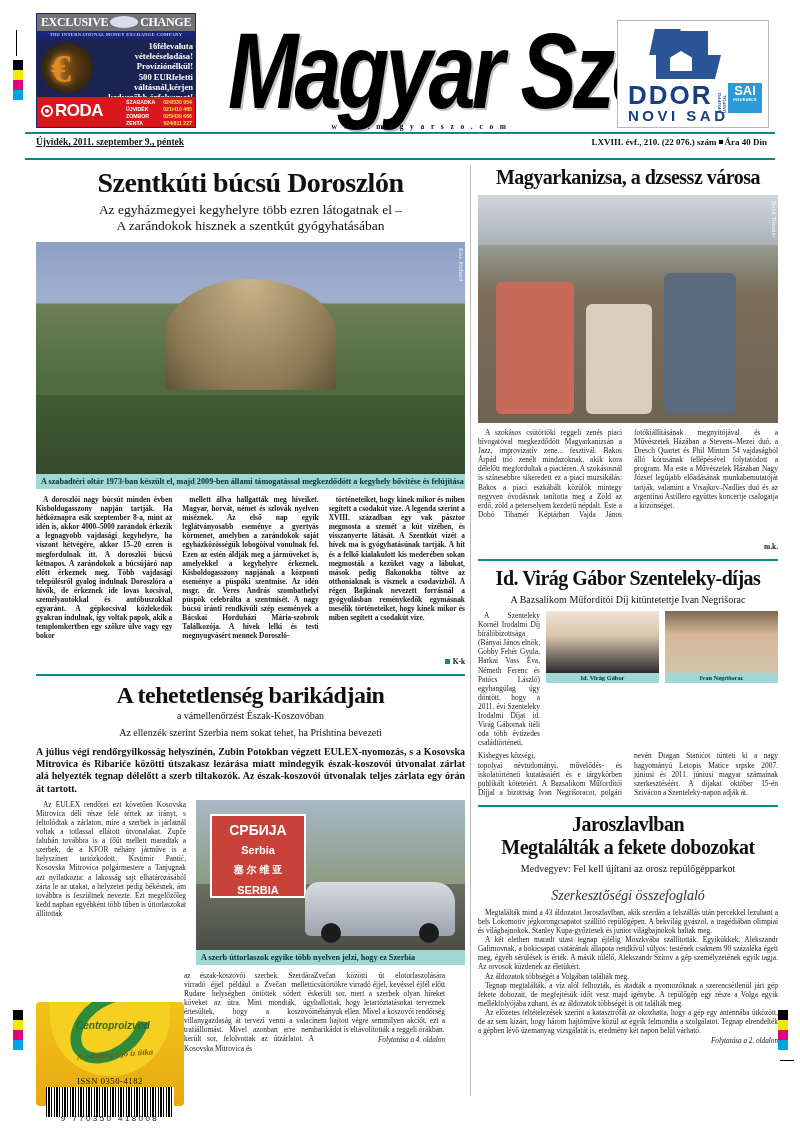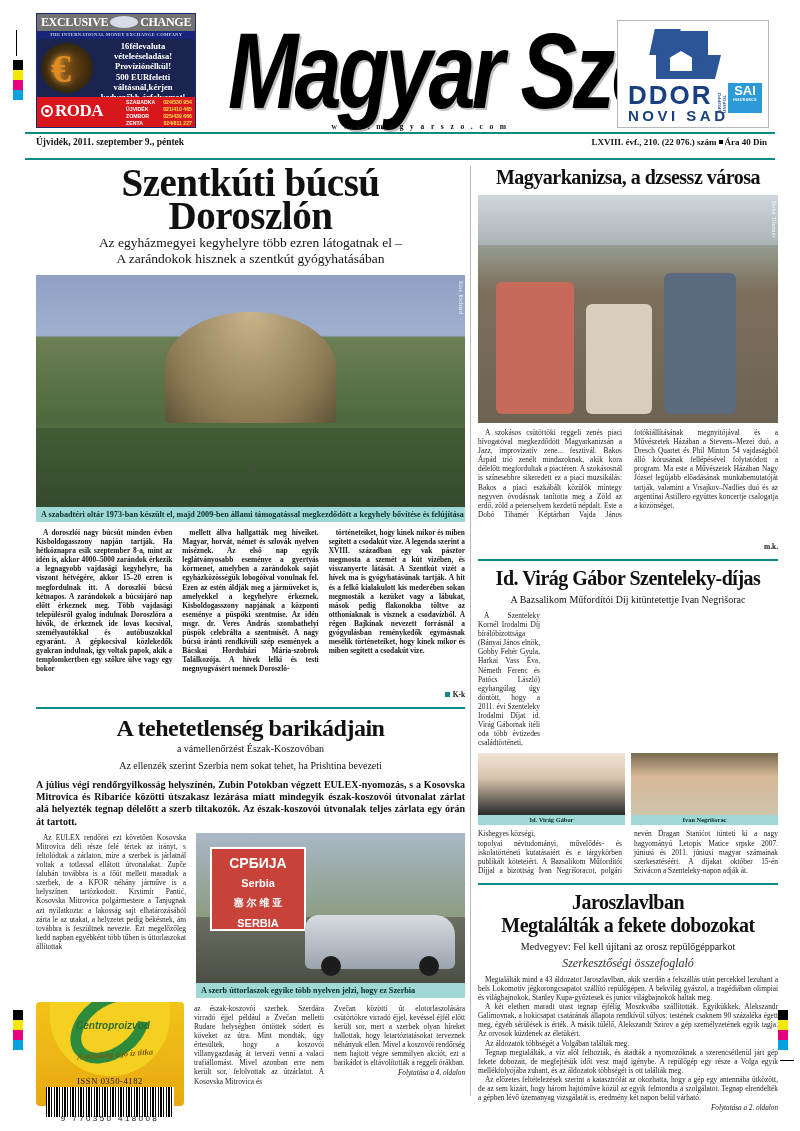--- a/index.html
+++ b/index.html
@@ -54,25 +54,25 @@
   .ad-ex-euro:after{
     content:"€"; position:absolute; left:10px; top:2px; font-size:40px;
     color:#e08a20; font-weight:bold; font-family:"Liberation Serif",serif;
     text-shadow:0 0 6px #ffb04a;
   }
   .ad-ex-lines {
     position:absolute; left:56px; top:2px; right:2px;
     font-family:"Liberation Serif", serif; font-weight:bold; color:#fff;
     font-size:8.6px; line-height:10.2px;
   }
-  .ad-ex-lines div { display:flex; justify-content:center; white-space:nowrap; }
+  .ad-ex-lines div { display:flex; justify-content:flex-end; white-space:nowrap; }
   .ad-ex-bot { height:32px; background:#d8161b; position:relative; }
   .ad-ex-roda {
     position:absolute; left:4px; top:4px; color:#fff; font-weight:bold;
-    font-size:17px; font-family:Liberation Serif, serif; letter-spacing:-.5px;
+    font-size:17px; font-family:Liberation Sans, sans-serif; letter-spacing:-.5px;
   }
   .ad-ex-roda .ring {
     display:inline-block; width:12px; height:12px; border:2px solid #fff;
     border-radius:50%; vertical-align:-1px; margin-right:2px; position:relative;
   }
   .ad-ex-roda .ring:after{
     content:""; position:absolute; left:2px; top:2px; width:4px; height:4px;
     background:#fff; border-radius:50%;
   }
   .ad-ex-phones {
@@ -141,21 +141,21 @@
     color:#2b5596; font-family:"Liberation Sans", sans-serif; font-size:4.4px;
     writing-mode:vertical-rl; transform:rotate(180deg); font-weight:bold;
     letter-spacing:.3px;
   }
 
   .rule-thick { position:absolute; background:#0f8a84; }
 
   .dateline-row { position:absolute; left:0; top:126px; width:750px; height:22px; }
   .dateline {
     position:absolute; left:11px; top:3px; font-size:9.5px; font-weight:bold;
-    font-family:"Liberation Serif", serif; white-space:nowrap;
+    font-family:"Liberation Serif", serif; white-space:nowrap;text-decoration:underline;
   }
   .kozeleti {
     position:absolute; left:190px; top:0; width:320px; height:22px;
     background:#0f8a84; color:#fff; text-align:center; line-height:22px;
     font-family:"Liberation Serif", serif; font-weight:bold;
     font-size:13px; letter-spacing:3.6px;
   }
   .issue {
     position:absolute; right:8px; top:3px; font-size:9px; font-weight:bold;
     font-family:"Liberation Serif", serif; white-space:nowrap;
@@ -164,29 +164,29 @@
 
   
   .col-left  { position:absolute; left:36px;  top:166px; width:429px; }
   .col-right { position:absolute; left:478px; top:166px; width:300px; }
   .vdiv { position:absolute; left:470px; top:166px; width:1px; height:930px; background:#b9b9b9; }
 
   h1.hl {
     margin:0; font-family:"Liberation Serif", serif; font-weight:bold;
     text-align:center; letter-spacing:-.5px; color:#111;
   }
-  .hl-main { font-size:39px; line-height:33px; }
+  .hl-main { font-size:28px; line-height:33px; }
   .hl-mid  { font-size:24px; line-height:27px; }
   .hl-r    { font-size:20px; line-height:23px; }
   .sub {
     margin:3px 0 0; text-align:center; font-family:"Liberation Serif", serif;
     font-size:13.5px; line-height:16px; color:#111;
   }
   .sub-sm { font-size:10px; line-height:14px; }
-  .kicker-it { text-align:center; font-style:italic; font-size:12px; margin-top:2px; color:#333; }
+  .kicker-it { text-align:center; font-style:italic; font-size:14px; margin-top:12px; color:#333; }
 
   .photo { width:100%; background:#6a7f5a; position:relative; overflow:hidden; }
   .photo .credit {
     position:absolute; right:1px; top:6px; font-size:5.5px; color:#fff;
     writing-mode:vertical-rl; letter-spacing:.4px; opacity:.9;
   }
   .cap-bar {
     background:#9fd8d4; color:#0a2f2d; font-family:"Liberation Serif", serif;
     font-weight:bold; font-size:8.2px; line-height:13px; padding:1px 5px;
     white-space:nowrap; overflow:hidden; text-align:center;
@@ -442,21 +442,21 @@
             <div style="font-size:10px;">塞 尔 维 亚</div>
             <div style="font-size:11px;">SERBIA</div>
           </div>
           <div class="car"></div>
           <span class="credit" style="color:#111;right:-1px;top:60px;">Tanjug</span>
         </div>
         <div class="cap-bar left">A szerb úttorlaszok egyike több nyelven jelzi, hogy ez Szerbia</div>
       </div>
     </div>
 
-    <div style="display:flex;gap:10px;margin-top:6px;">
+    <div style="display:flex;gap:0;margin-top:6px;">
       <div style="width:148px;"></div>
       <div style="width:130px;">
         <p class="body-txt" style="margin:0;text-indent:0;">az észak-koszovói szerbek. Szerdára virradó éjjel például a Zvečan melletti Rudare helységben öntöttek sódert és köveket az útra. Mint mondták, úgy értesültek, hogy a koszovói villanygazdaság át tervezi venni a valaci trafiállomást. Mivel azonban erre nem került sor, felolvottak az útzárlatot. A Kosovska Mitrovica és</p>
       </div>
       <div style="width:131px;">
         <p class="body-txt" style="margin:0;text-indent:0;">Zvečan közötti út elotorlaszolására csütörtökre virradó éjjel, kevéssel éjfél előtt került sor, mert a szerbek olyan híreket hallottak, hogy letartóztatásokat terveznek néhányuk ellen. Mivel a koszovói rendőrség nem hajtott végre semmilyen akciót, ezt a barikádot is eltávolították a reggeli órákban.</p>
         <div class="cont">Folytatása a 4. oldalon</div>
       </div>
     </div>
   </div>
@@ -476,21 +476,21 @@
     <div class="cols2 body-txt" style="margin-top:5px;height:112px;">
       <p>A szokásos csütörtöki reggeli zenés piaci hívogatóval megkezdődött Magyarkanizsán a Jazz, improvizatív zene... fesztivál. Bakos Árpád trió zenélt mindazoknak, akik kora délelőtt megfordultak a piactéren. A szokásosnál is színesebbre sikeredett ez a piaci muzsikálás: Bakos a piaci eszkábált közülök mintegy negyven óvodásnak tanította meg a Zöld az erdő, zöld a peterselyem kezdetű népdalt. Este a Dobó Tihamér Képtárban Vajda János fotókiállításának megnyitójával és a Művészetek Házában a Stevens–Mezei duó, a Dresch Quartet és Phil Minton 54 vajdaságból álló kórusának fellépésével folytatódott a program. Ma este a Művészetek Házában Nagy József legújabb előadásának munkabemutatóját tartják, valamint a Vrsajkov–Nadlies duó és az argentínai Astillero együttes koncertje csalogatja a közönséget.</p>
     </div>
     <div class="sig">m.k.</div>
 
     <div class="hr-t"></div>
 
     <h1 class="hl hl-r">Id. Virág Gábor Szenteleky-díjas</h1>
     <div class="sub sub-sm">A Bazsalikom Műfordítói Díj kitüntetettje Ivan Negrišorac</div>
 
-    <div style="display:flex;gap:6px;margin-top:4px;flex-direction:column;">
+    <div style="display:flex;gap:6px;margin-top:4px;">
       <div style="width:62px;">
         <p class="body-txt" style="margin:0;text-indent:6px;">A Szenteleky Kornél Irodalmi Díj bírálóbizottsága (Bányai János elnök, Gobby Fehér Gyula, Harkai Vass Éva, Németh Ferenc és Patócs László) egyhangúlag úgy döntött, hogy a 2011. évi Szenteleky Irodalmi Díjat id. Virág Gábornak ítéli oda több évtizedes családtörténeti,</p>
       </div>
       <div class="portraits" style="flex:1;margin-top:0;">
         <div class="portrait">
           <div class="ph" style="background:linear-gradient(#efe4d6 0%,#d8c4ad 40%,#2a2a2a 100%);"></div>
           <div class="pc">Id. Virág Gábor</div>
         </div>
         <div class="portrait">
           <div class="ph" style="background:linear-gradient(#7a6a50 0%,#d8b898 38%,#cfc4ab 100%);"></div>

